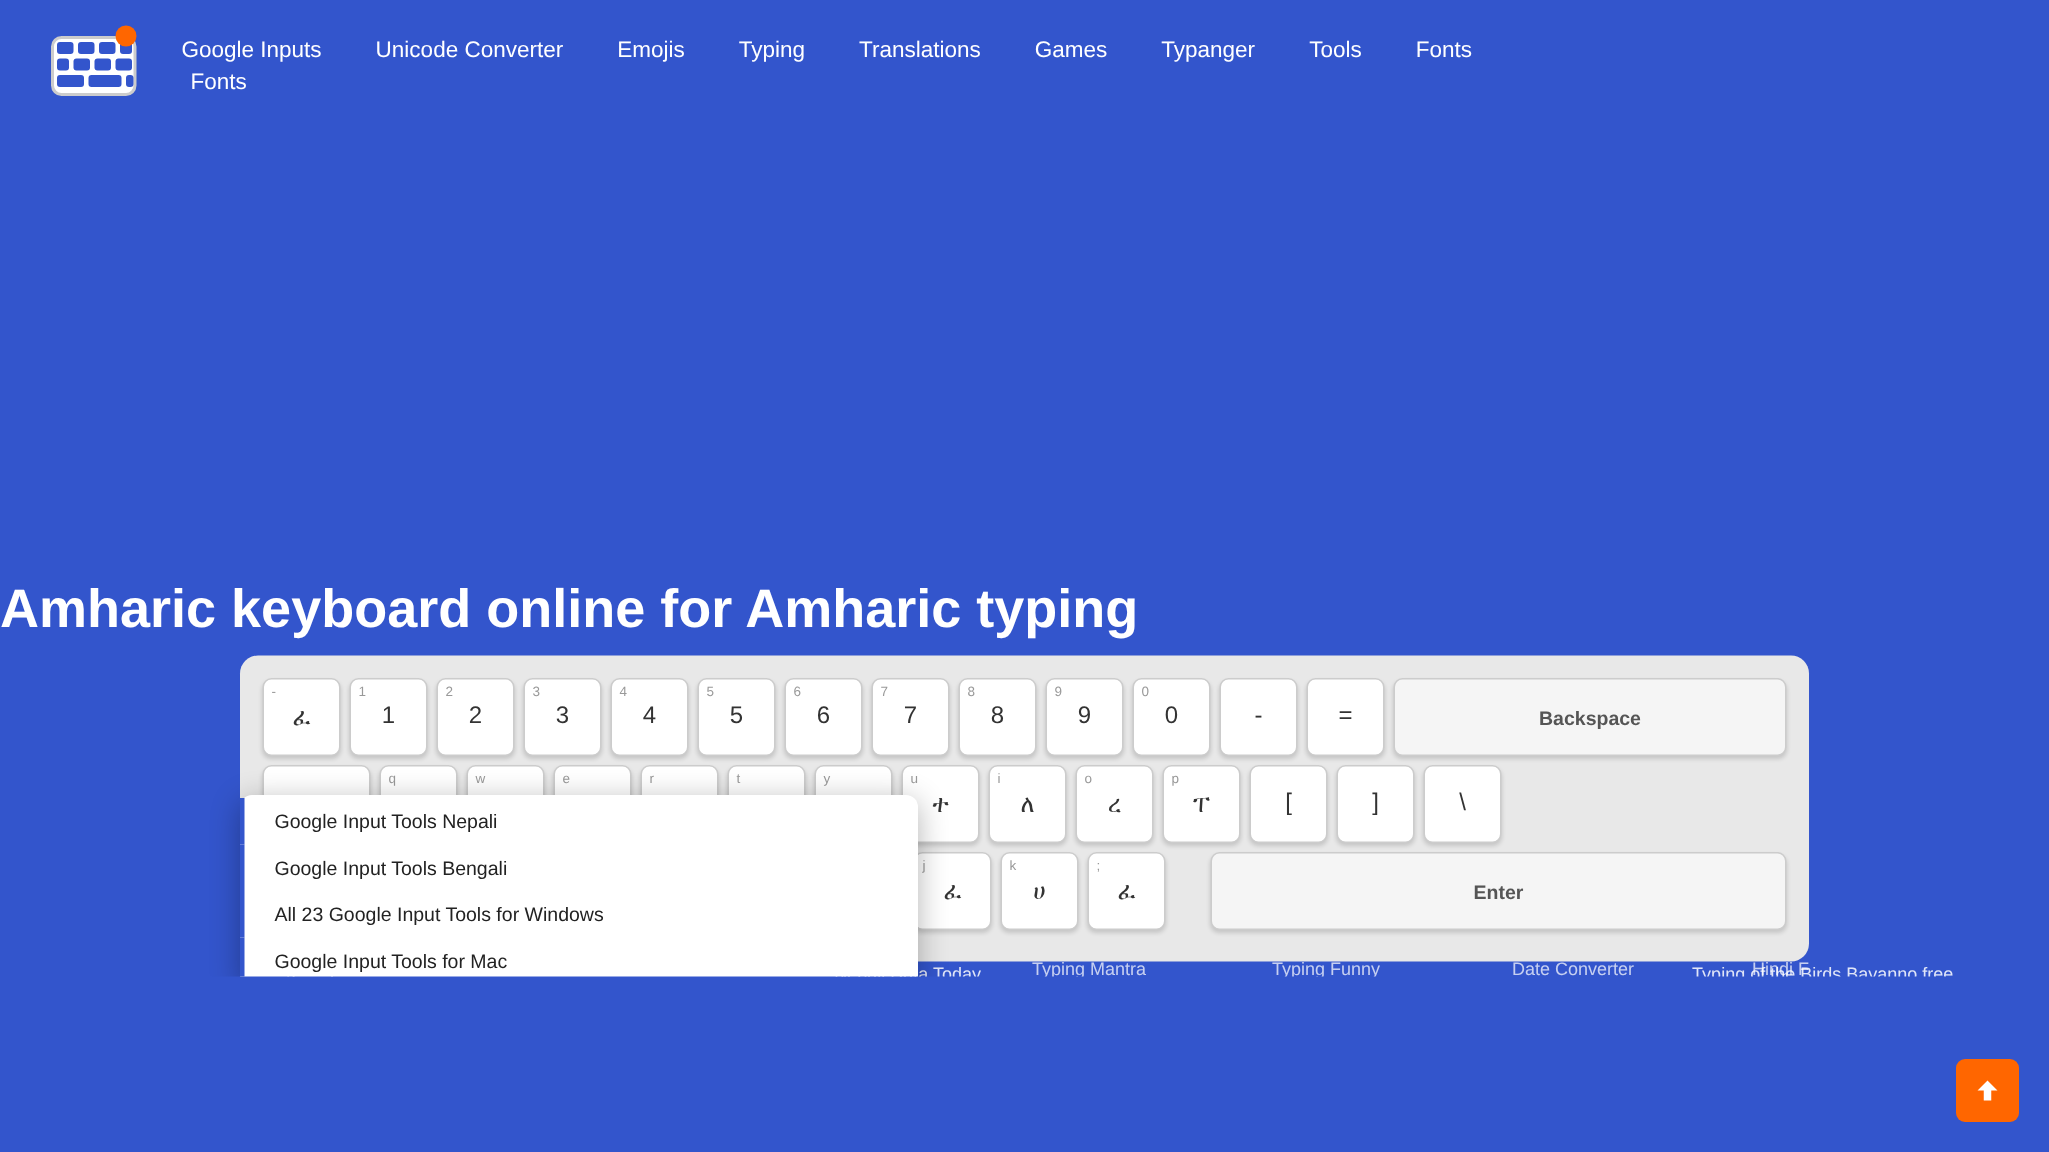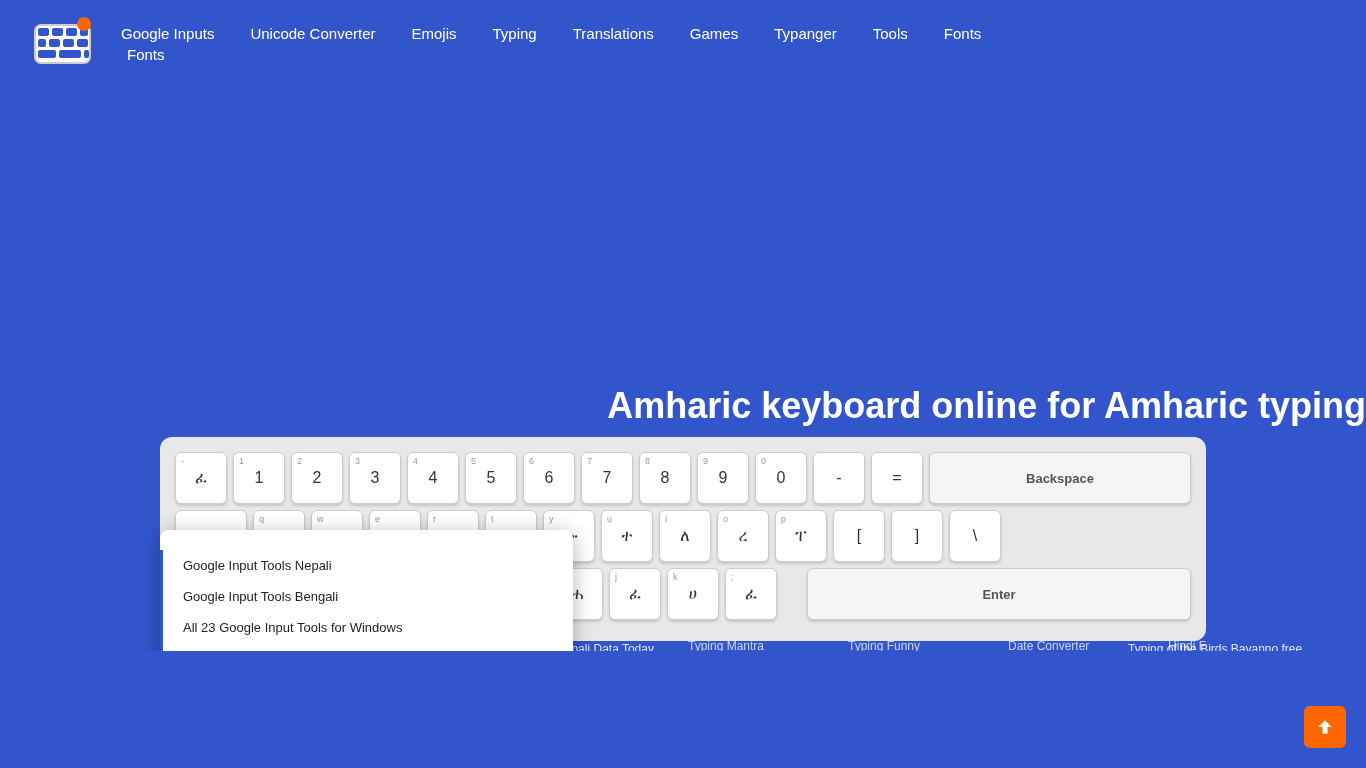--- a/index.html
+++ b/index.html
@@ -17,22 +17,22 @@
     
     .dropdown-overlay {
       position: absolute;
       top: 145px;
       left: 160px;
       background: #fff;
       color: #333;
       border-radius: 8px;
       box-shadow: 0 4px 20px rgba(0,0,0,0.3);
       z-index: 100;
-      padding: 20px 0;
-      width: 413px;
+      padding: 2px 0;
+      width: 452px;
     }
     .dropdown-item {
       padding: 8px 20px;
       font-size: 13px;
       color: #222;
       cursor: pointer;
       border-left: 3px solid #3355cc;
     }
 
     
@@ -60,21 +60,21 @@
     .bg-link {
       color: rgba(255,255,255,0.85);
       font-size: 12px;
       cursor: pointer;
       padding: 2px 8px;
       min-width: 160px;
     }
 
     
     .page-title {
-      text-align: right;
+      text-align: left;
       font-size: 36px;
       font-weight: 700;
       color: #fff;
       margin: 10px 0;
       z-index: 2;
       position: relative;
     }
 
     
     .keyboard-container {

